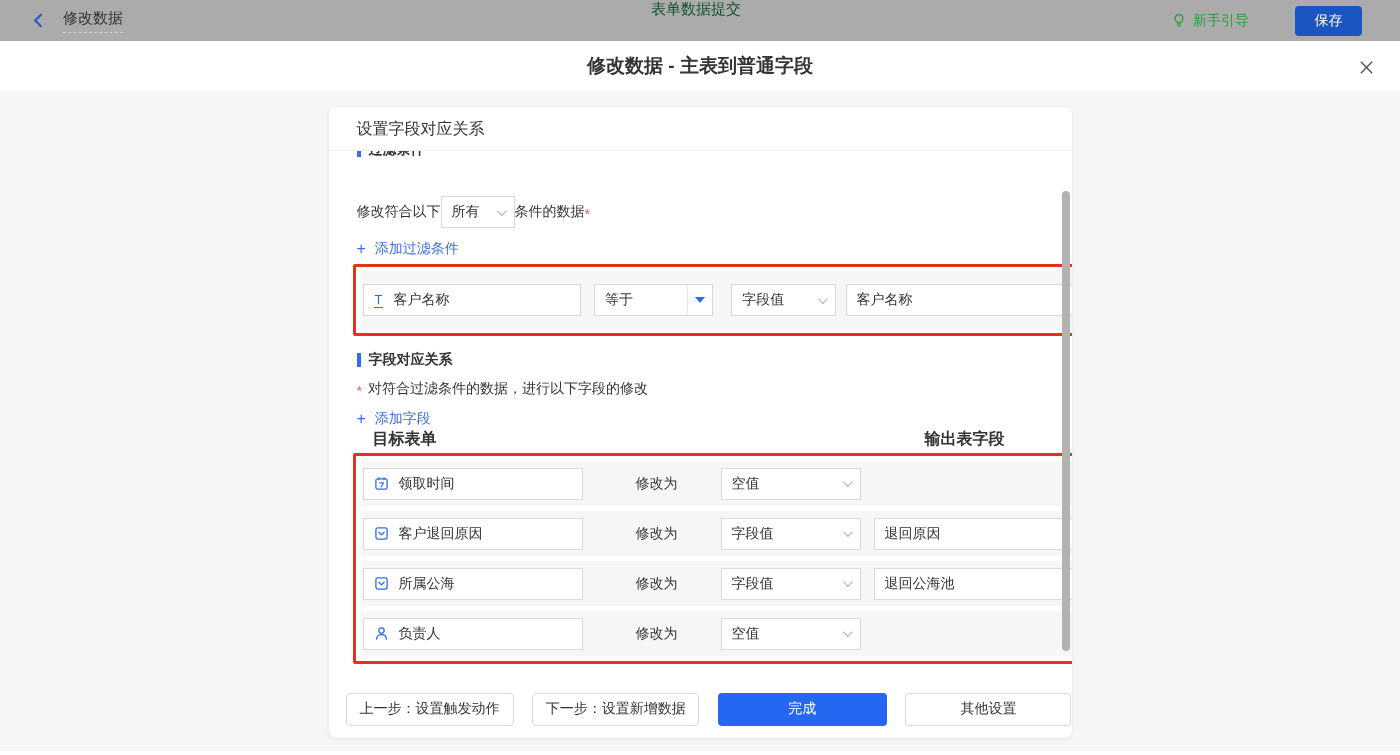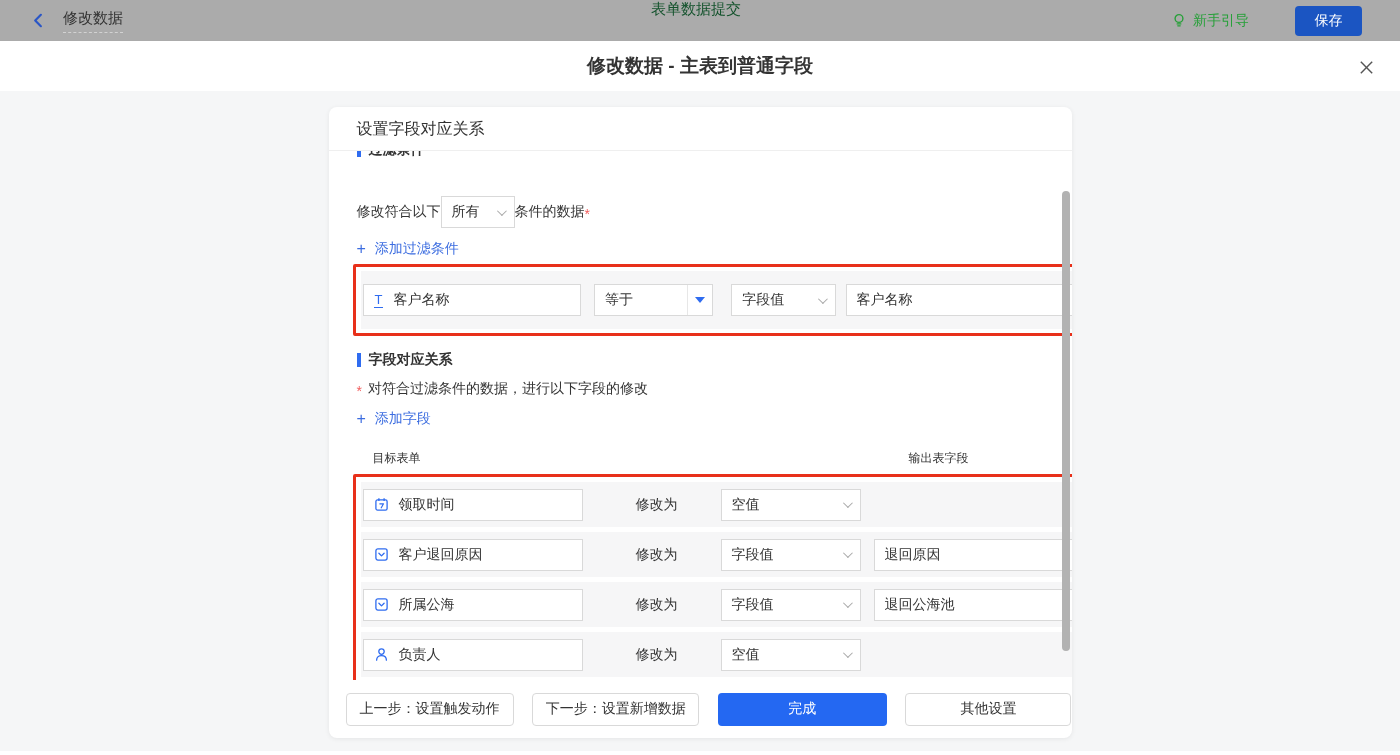--- a/index.html
+++ b/index.html
@@ -54,21 +54,21 @@
   .sel-eq { width:120px; margin-left:13px; padding:0; cursor:pointer; }
   .sel-eq .eq-text { flex:1; padding:0 10px; }
   .sel-eq .tri-seg { width:25px; height:100%; border-left:1px solid #e7e7e7; display:flex; align-items:center; justify-content:center; }
   .tri-down { width:0; height:0; border-left:5px solid transparent; border-right:5px solid transparent; border-top:6px solid #2f6cf0; }
   .sel-type1 { width:105px; margin-left:18px; }
   .sel-val1 { width:300px; margin-left:10px; }
   .trash { margin-left:9px; cursor:pointer; display:flex; align-items:center; flex:0 0 auto; }
 
   .desc-row { display:flex; align-items:flex-start; gap:6px; margin-top:10px; font-size:14px; height:18px; }
   .desc-row .req { top:3px; }
-  .col-heads { display:flex; margin-top:22px; font-size:12px; font-weight:400; height:18px; }
+  .col-heads { display:flex; margin-top:1px; font-size:16px; font-weight:700; height:18px; }
   .col-heads .c1 { margin-left:16px; }
   .col-heads .c2 { margin-left:488px; }
 
   .mod-label { width:42px; margin-left:53px; font-size:14px; color:#333; font-weight:500; flex:0 0 auto; }
   .sel-type2 { width:140px; margin-left:43px; }
   .sel-out { width:275px; margin-left:13px; }
   .out-spacer { width:275px; margin-left:13px; visibility:hidden; }
 
   .scrollbar-thumb { position:absolute; right:2px; top:40px; width:8px; height:460px; background:#b2b2b2; border-radius:4px; cursor:pointer; }
 

